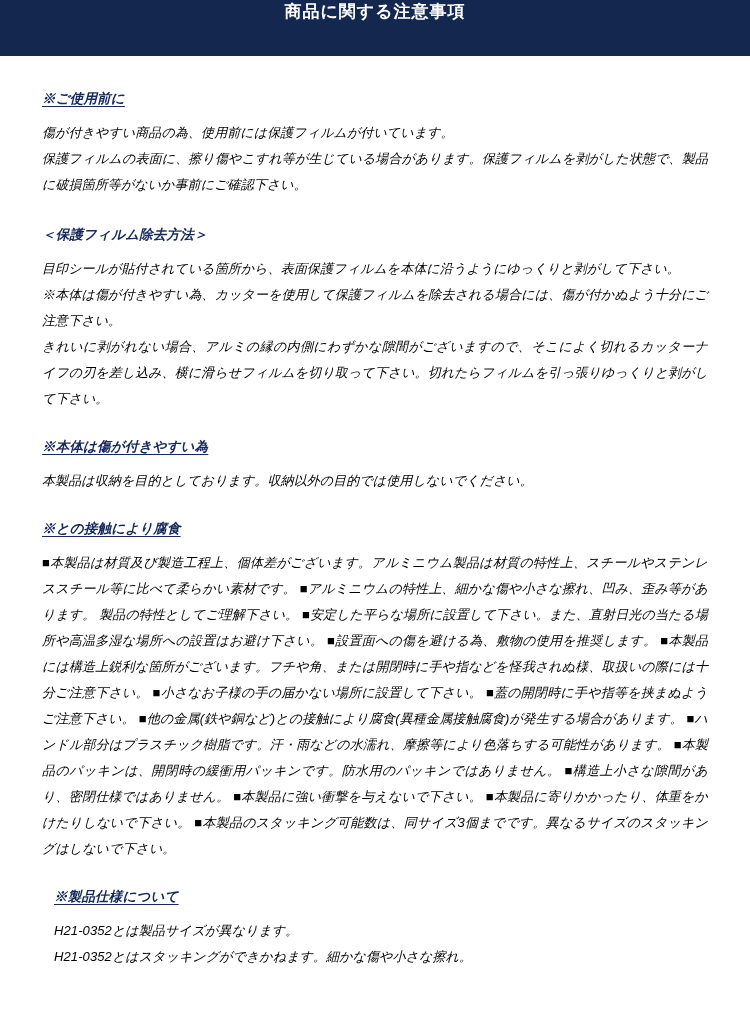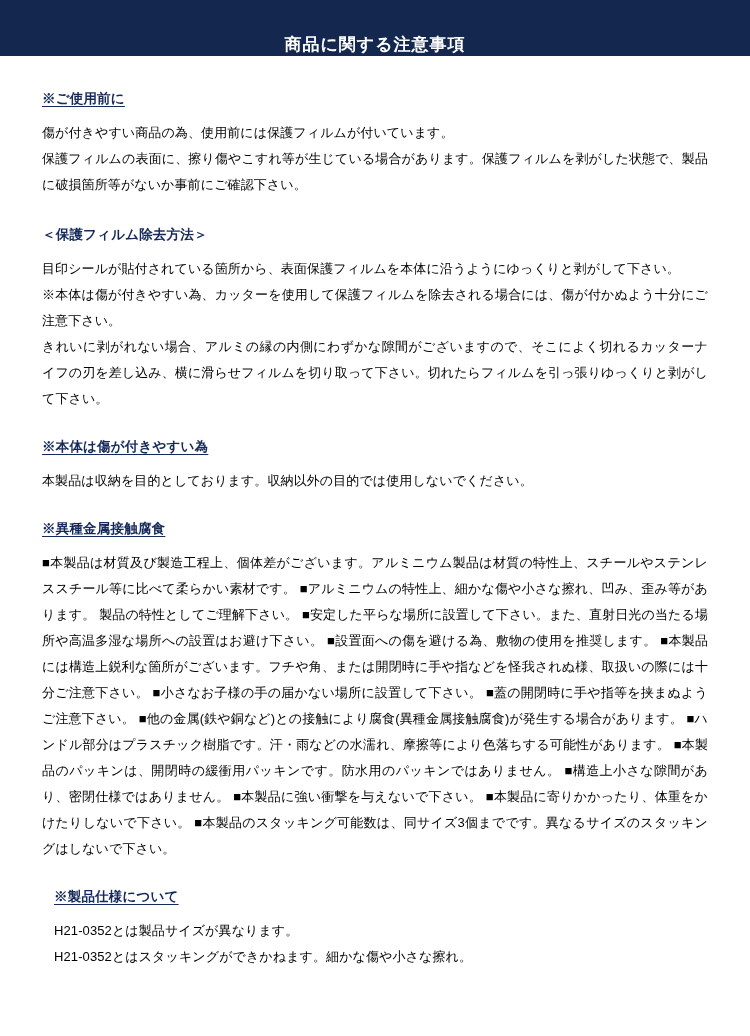--- a/index.html
+++ b/index.html
@@ -16,33 +16,34 @@
   .page {
     width: 750px;
     position: relative;
     box-sizing: border-box;
   }
   .header-bar {
     width: 100%;
     height: 56px;
     background: #13274f;
     display: flex;
-    align-items: flex-end;
+    align-items: flex-start;
     justify-content: center;
     box-sizing: border-box;
   }
   .header-title {
     color: #ffffff;
     font-size: 17px;
     font-weight: bold;
     letter-spacing: 1px;
   }
   .content {
     padding: 34px 42px 30px 42px;
     box-sizing: border-box;
+    font-style: italic;
   }
   .section {
     margin-bottom: 26px;
   }
   .section:last-child {
     margin-bottom: 0;
     margin-left: 12px;
   }
   .sec-heading {
     font-size: 13.5px;
@@ -98,21 +99,21 @@
       <p class="para">※本体は傷が付きやすい為、カッターを使用して保護フィルムを除去される場合には、傷が付かぬよう十分にご注意下さい。</p>
       <p class="para">きれいに剥がれない場合、アルミの縁の内側にわずかな隙間がございますので、そこによく切れるカッターナイフの刃を差し込み、横に滑らせフィルムを切り取って下さい。切れたらフィルムを引っ張りゆっくりと剥がして下さい。</p>
     </div>
 
     <div class="section">
       <h2 class="sec-heading underline">※本体は傷が付きやすい為</h2>
       <p class="para">本製品は収納を目的としております。収納以外の目的では使用しないでください。</p>
     </div>
 
     <div class="section">
-      <h2 class="sec-heading underline">※異種金属接触腐食</h2>
+      <h2 class="sec-heading underline">※との接触により腐食</h2>
       <p class="para block">■本製品は材質及び製造工程上、個体差がございます。アルミニウム製品は材質の特性上、スチールやステンレススチール等に比べて柔らかい素材です。 ■アルミニウムの特性上、細かな傷や小さな擦れ、凹み、歪み等があります。 製品の特性としてご理解下さい。 ■安定した平らな場所に設置して下さい。また、直射日光の当たる場所や高温多湿な場所への設置はお避け下さい。 ■設置面への傷を避ける為、敷物の使用を推奨します。 ■本製品には構造上鋭利な箇所がございます。フチや角、または開閉時に手や指などを怪我されぬ様、取扱いの際には十分ご注意下さい。 ■小さなお子様の手の届かない場所に設置して下さい。 ■蓋の開閉時に手や指等を挟まぬようご注意下さい。 ■他の金属(鉄や銅など)との接触により腐食(異種金属接触腐食)が発生する場合があります。 ■ハンドル部分はプラスチック樹脂です。汗・雨などの水濡れ、摩擦等により色落ちする可能性があります。 ■本製品のパッキンは、開閉時の緩衝用パッキンです。防水用のパッキンではありません。 ■構造上小さな隙間があり、密閉仕様ではありません。 ■本製品に強い衝撃を与えないで下さい。 ■本製品に寄りかかったり、体重をかけたりしないで下さい。 ■本製品のスタッキング可能数は、同サイズ3個までです。異なるサイズのスタッキングはしないで下さい。</p>
     </div>
 
     <div class="section">
       <h2 class="sec-heading underline">※製品仕様について</h2>
       <p class="para">H21-0352とは製品サイズが異なります。</p>
       <p class="para">H21-0352とはスタッキングができかねます。細かな傷や小さな擦れ。</p>
     </div>
 
   </div>

